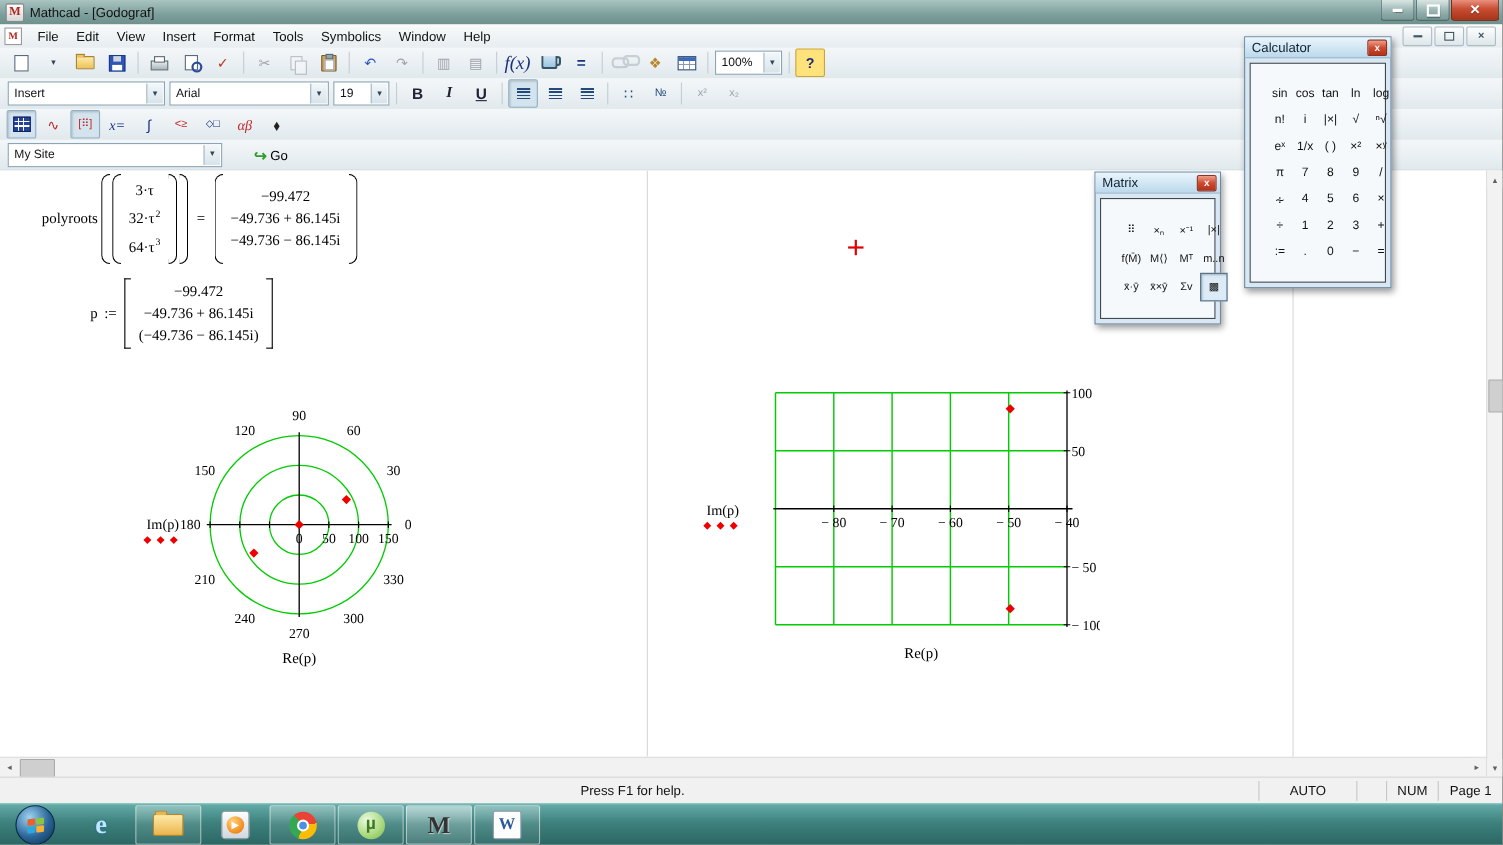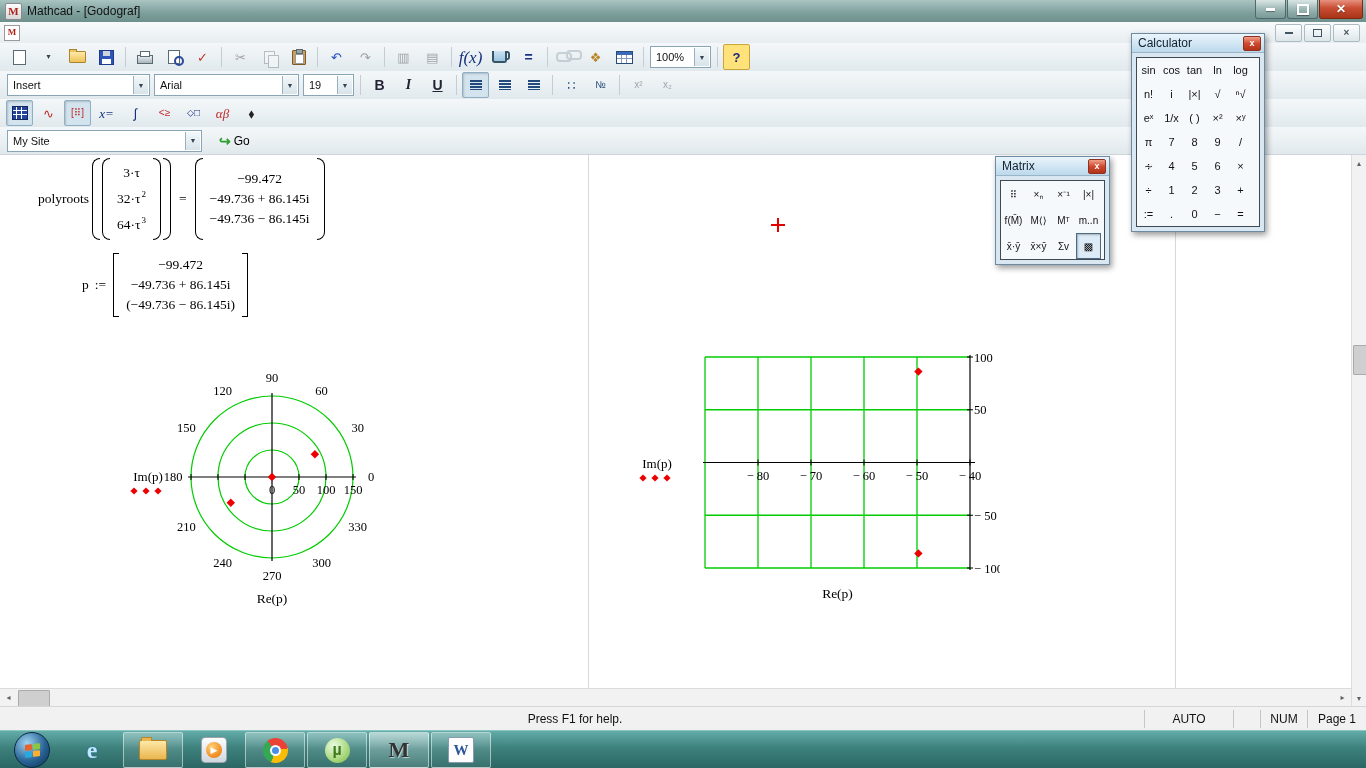--- a/index.html
+++ b/index.html
@@ -29,21 +29,21 @@
   .mdictrls{position:absolute;right:6px;top:2px;display:flex;gap:2px;}
   .mdibtn{width:25px;height:16px;border:1px solid #aebbc3;border-radius:2px;
     background:linear-gradient(#fdfefe,#dde6ea);display:flex;align-items:center;justify-content:center;}
   .gl-min2{width:8px;height:2px;background:#44555f;}
   .gl-rest2{width:7px;height:6px;border:1.5px solid #44555f;}
   .gl-x2{color:#44555f;font-weight:bold;font-size:10px;line-height:10px;}
   
   .tbrow{position:absolute;left:0;right:0;display:flex;align-items:center;padding-left:5px;
     background:linear-gradient(#f4f7f9,#e1e9ed);border-bottom:1px solid #ccd5da;}
   .tb-std{top:43px;height:28px;} .tb-fmt{top:71px;height:28px;}
-  .tb-math{top:99px;height:28px;} .tb-res{top:127px;height:27px;}
+  .tb-math{top:99px;height:28px;} .tb-res{top:127px;height:27px;gap:12px;}
   .tb-group{display:flex;align-items:center;}
   .tb-btn{min-width:25px;height:24px;display:flex;align-items:center;justify-content:center;
     border:1px solid transparent;border-radius:2px;margin:0 1px;font-size:13px;color:#223;}
   .tb-btn.disabled{opacity:.38;}
   .tb-btn.active{background:#d4e4ee;border-color:#8fb0c4;box-shadow:inset 1px 1px 2px rgba(0,0,0,.18);}
   .tb-sep{width:1px;height:20px;background:#c3cdd3;margin:0 4px;}
   .tb-btn .g{line-height:1;}
   .tb-btn .g.bold{font-weight:bold;font-size:14px;}
   .tb-btn .g.italic{font-style:italic;}
   .tb-btn .g.serif{font-family:"Liberation Serif",serif;}
@@ -109,21 +109,21 @@
   .crosshair::before{content:"";position:absolute;left:0;top:6px;width:14px;height:2px;background:#e00000;}
   .crosshair::after{content:"";position:absolute;left:6px;top:0;width:2px;height:14px;background:#e00000;}
   
   .palette{position:absolute;background:#d9e7f2;border:1px solid #6e8aa0;
     box-shadow:2px 3px 6px rgba(0,0,0,.4);z-index:50;}
   .pal-title{height:18px;background:linear-gradient(#eaf5fc,#bcd9ec);display:flex;align-items:center;
     padding-left:6px;font-size:12px;color:#102030;position:relative;border-bottom:1px solid #9ab4c8;}
   .pal-close{position:absolute;right:3px;top:2px;width:16px;height:13px;border:1px solid #903020;border-radius:2px;
     background:linear-gradient(#f0a088,#d04830 50%,#b03418);color:#fff;font-size:9px;font-weight:bold;
     display:flex;align-items:center;justify-content:center;line-height:1;}
-  .pal-body{margin:4px;border:1px solid #404850;background:#f6f9fc;padding:0;}
+  .pal-body{margin:4px;border:1px solid #404850;background:#f6f9fc;padding:15px;}
   .cal-grid{display:grid;grid-template-columns:repeat(5,23px);grid-auto-rows:24px;}
   .mat-grid{display:grid;grid-template-columns:repeat(4,25px);grid-auto-rows:26px;}
   .pal-btn{display:flex;align-items:center;justify-content:center;font-size:11px;color:#111;
     border:1px solid transparent;white-space:nowrap;}
   .mat-grid .pal-btn{font-size:10px;}
   .pal-btn.active{border-color:#4a6a86;background:#dcebf6;box-shadow:inset 1px 1px 2px rgba(0,0,0,.25);}
   
   .hscroll{position:absolute;left:0;top:688px;width:1351px;height:18px;background:#f2f2f2;border-top:1px solid #dcdcdc;}
   .vscroll{position:absolute;left:1351px;top:155px;width:15px;height:551px;background:#f2f2f2;border-left:1px solid #dcdcdc;}
   .sb-btn{position:absolute;background:#f2f2f2;color:#606060;display:flex;align-items:center;justify-content:center;font-size:8px;}
@@ -188,20 +188,31 @@
           <span class="gl-rest"></span>
         </div>
       <div class="wbtn close">
           <span class="gl-x">✕</span>
         </div>
     </div>
   </div>
 
   <div class="menubar">
     <div class="doc">M</div>
+    <div class="tb-group">
+        <div class="menu-item">File</div>
+        <div class="menu-item">Edit</div>
+        <div class="menu-item">View</div>
+        <div class="menu-item">Insert</div>
+        <div class="menu-item">Format</div>
+        <div class="menu-item">Tools</div>
+        <div class="menu-item">Symbolics</div>
+        <div class="menu-item">Window</div>
+        <div class="menu-item">Help</div>
+      </div>
     <div class="mdictrls">
       <div class="mdibtn">
           <span class="gl-min2"></span>
         </div>
       <div class="mdibtn">
           <span class="gl-rest2"></span>
         </div>
       <div class="mdibtn">
           <span class="gl-x2">×</span>
         </div>

